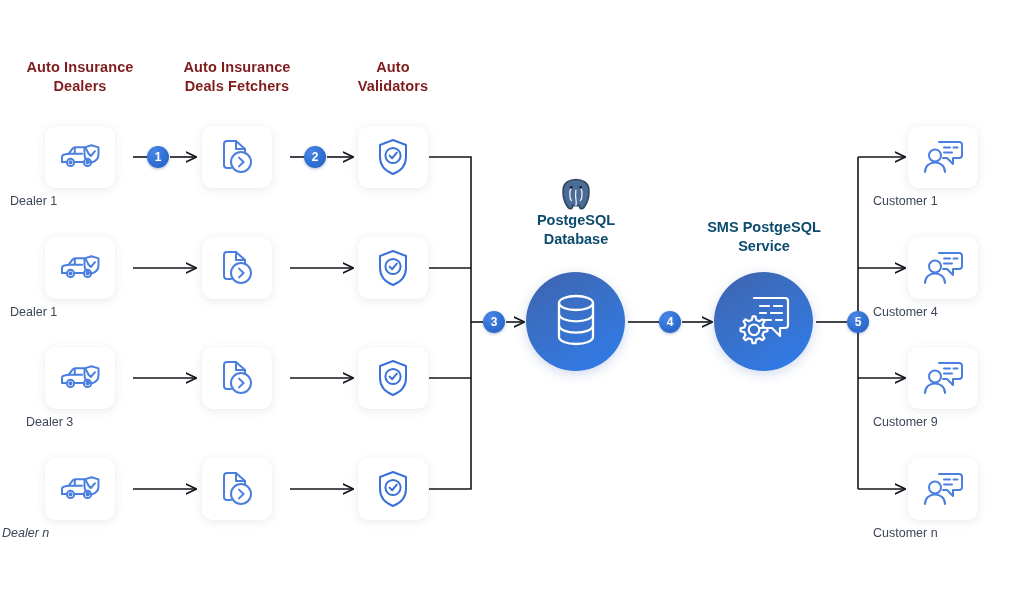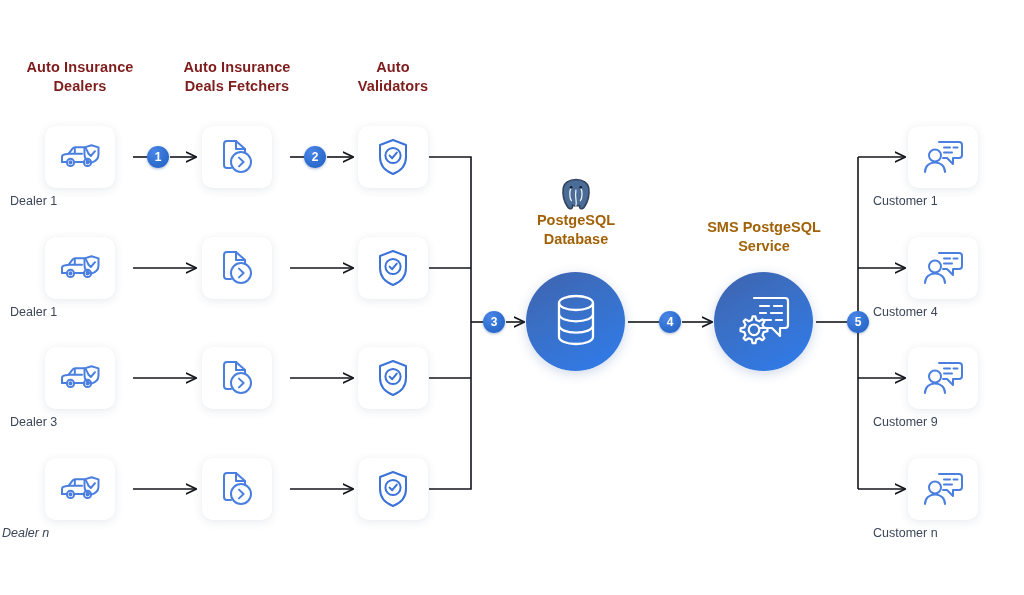--- a/index.html
+++ b/index.html
@@ -32,21 +32,21 @@
   
   .circle{
     position:absolute;width:99px;height:99px;border-radius:50%;
     background:linear-gradient(150deg,#3f62ad 0%,#3a6fc4 38%,#2f7ced 100%);
     display:flex;align-items:center;justify-content:center;
     box-shadow:0 3px 12px rgba(42,82,160,.22);
   }
   .center-title{
     position:absolute;width:200px;text-align:center;
     font-weight:bold;font-size:14.5px;line-height:19px;
-    color:#a16207;white-space:pre-line;
+    color:#0c4a6e;white-space:pre-line;
   }
   .pg-logo{position:absolute;}
 
   
   .badge{
     position:absolute;width:22px;height:22px;border-radius:50%;
     background:radial-gradient(circle at 34% 28%,#4a86e8 0%,#2f6fd0 55%,#2360c0 100%);
     color:#fff;font-size:12px;font-weight:bold;
     display:flex;align-items:center;justify-content:center;
     box-shadow:0 1px 3px rgba(20,60,130,.35);z-index:5;
@@ -157,21 +157,21 @@
           <circle cx="12.5" cy="22.4" r="3.6"></circle>
             <circle cx="12.5" cy="22.4" r="1.1"></circle>
           <circle cx="29.5" cy="22.4" r="3.6"></circle>
             <circle cx="29.5" cy="22.4" r="1.1"></circle>
           <path d="M33.5 5.2 L40.5 7.4 L40.5 14.4 C40.5 18.4 37.6 21.2 33.5 22.6 C29.4 21.2 26.5 18.4 26.5 14.4 L26.5 7.4 Z"></path>
           <path d="M30.4 13.6 L32.8 16 L37 11.2"></path>
         </g>
       </svg>
     </span>
   </div>
-  <div class="node-label" style="left:10px;top:415px;">Dealer 3</div>
+  <div class="node-label" style="left:26px;top:415px;">Dealer 3</div>
 
   <div class="card" style="left:45px;top:458px;">
     <span>
       <svg width="44" height="34" viewBox="0 0 44 34">
         <g fill="none" stroke="#4a7fe0" stroke-width="2" stroke-linecap="round" stroke-linejoin="round">
           <path d="M4 22 L4 17 C4 15.6 5 14.6 6.4 14.4 L10.5 13.8 L14.5 8.6 C15.2 7.7 16.2 7.2 17.3 7.2 L25.5 7.2 C26.6 7.2 27.5 7.7 28 8.6 L30.5 13.4"></path>
           <path d="M4 22 L8 22 M17 22 L26 22"></path>
           <path d="M16.8 8 L16.8 13.8 M10.5 13.8 L24 13.8"></path>
           <circle cx="12.5" cy="22.4" r="3.6"></circle>
             <circle cx="12.5" cy="22.4" r="1.1"></circle>

